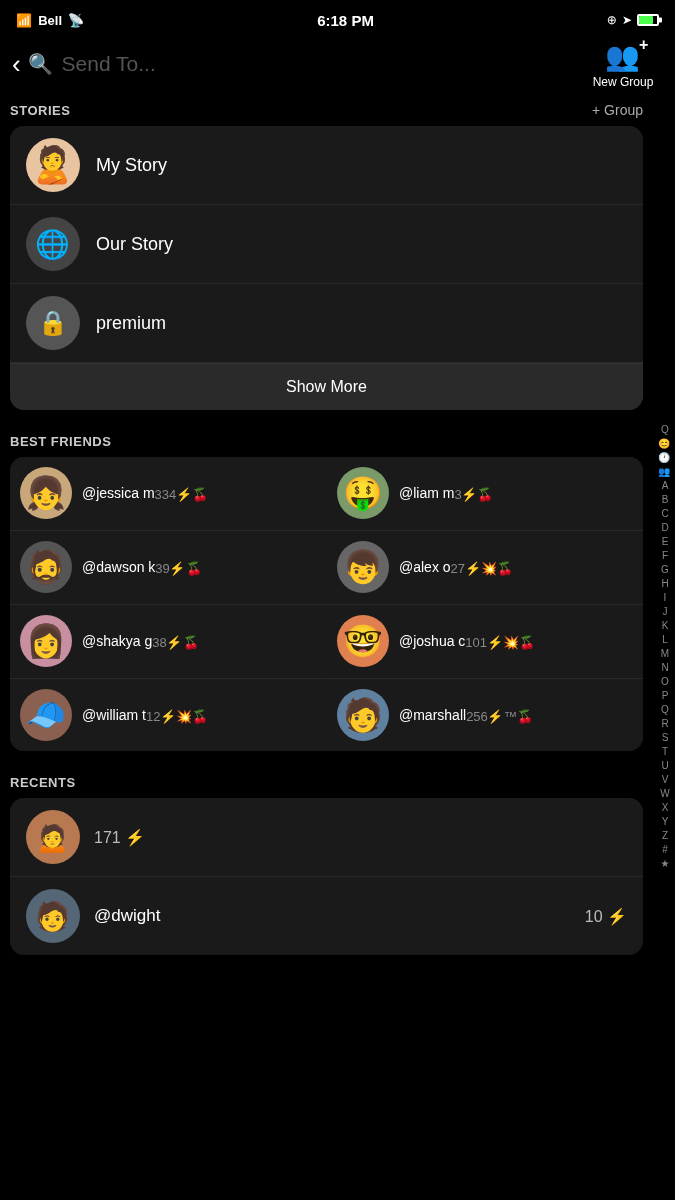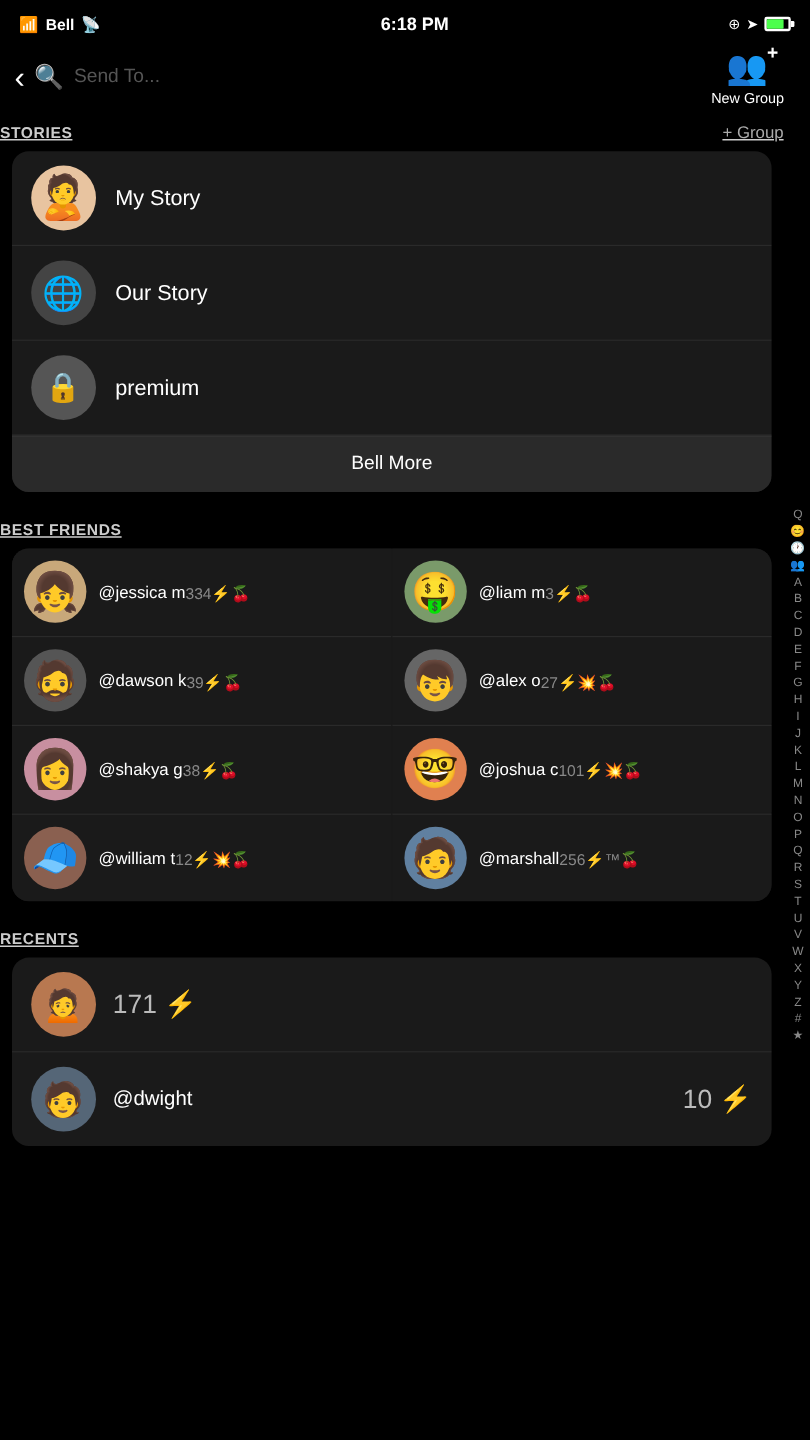--- a/index.html
+++ b/index.html
@@ -45,21 +45,21 @@
       align-items: center;
       padding: 8px 12px;
       height: 56px;
       background: #000;
     }
     .back-btn {
       font-size: 26px; color: #fff; margin-right: 8px; cursor: pointer; line-height: 1;
     }
     .search-icon-header { font-size: 20px; color: #888; margin-right: 8px; }
     .search-placeholder {
-      flex: 1; font-size: 16px; color: #555; font-weight: 300;
+      flex: 1; font-size: 21px; color: #555; font-weight: 300;
     }
     .new-group-btn {
       display: flex; flex-direction: column; align-items: center;
       color: #fff; cursor: pointer; min-width: 80px;
     }
     .new-group-icon {
       font-size: 28px; position: relative;
     }
     .new-group-plus {
       position: absolute; top: -4px; right: -8px;
@@ -92,23 +92,22 @@
     .main-content {
       padding: 0 0 0 0;
       padding-right: 22px;
     }
 
     
     .section-header {
       display: flex;
       justify-content: space-between;
       align-items: center;
-      padding: 10px 0 8px;
+      padding: 10px 10px 8px;
       background: #000;
-      text-decoration: underline;
     }
     .section-title {
       font-size: 13px;
       font-weight: 700;
       color: #ccc;
       letter-spacing: 0.5px;
     }
     .custom-btn {
       font-size: 14px;
       color: #aaa;
@@ -193,21 +192,21 @@
       cursor: pointer;
     }
     .recent-item:last-child { border-bottom: none; }
     .recent-avatar {
       width: 54px; height: 54px; border-radius: 50%;
       background: #444; margin-right: 14px; flex-shrink: 0;
       display: flex; align-items: center; justify-content: center;
       font-size: 28px;
     }
     .recent-name { font-size: 17px; flex: 1; }
-    .recent-score { font-size: 22px; color: #bbb; }
+    .recent-score { font-size: 16px; color: #bbb; }
   </style>
 </head>
 <body>
 
 <div class="status-bar">
   <div class="status-left">
     <span>📶</span>
     <span>Bell</span>
     <span>📡</span>
   </div>
@@ -257,21 +256,21 @@
       <span class="story-name">Our Story</span>
     </div>
 
     <div class="story-item">
       <div class="story-avatar premium">
         <span>🔒</span>
       </div>
       <span class="story-name">premium</span>
     </div>
 
-    <div class="show-more-btn">Bell More</div>
+    <div class="show-more-btn">Show More</div>
   </div>
 
   <div class="section-header" style="margin-top:14px;">
     <span class="section-title">BEST FRIENDS</span>
   </div>
 
   <div class="best-friends-grid">
 
     <div class="friend-item">
       <div class="friend-avatar" style="background: #c8a87a;">

